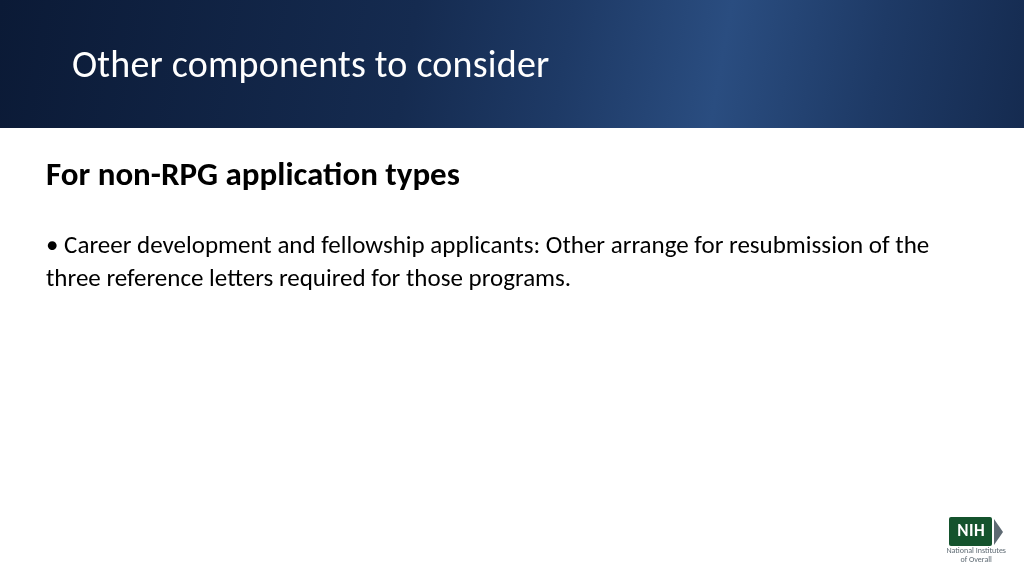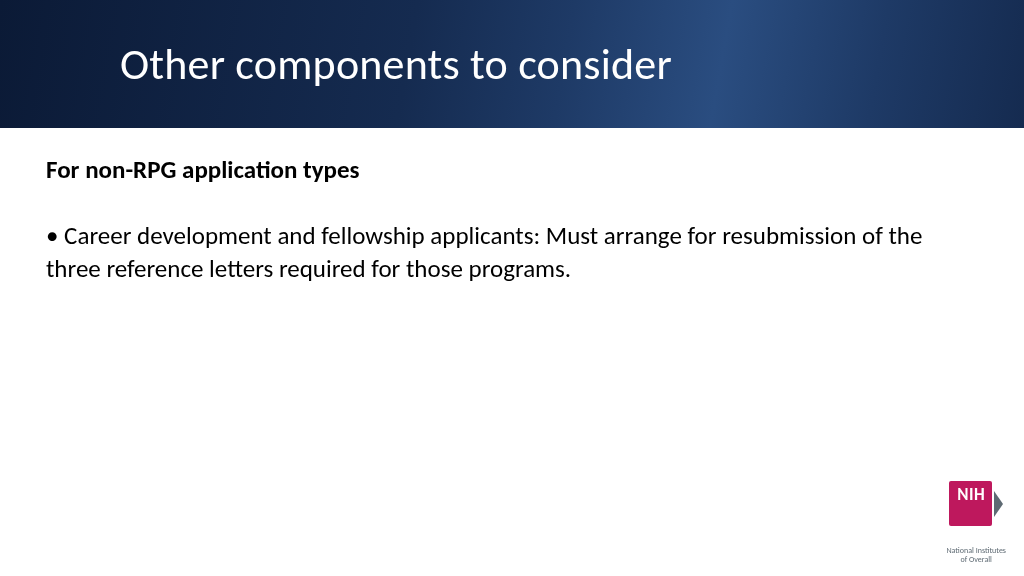--- a/index.html
+++ b/index.html
@@ -14,31 +14,30 @@
   .header {
     width: 100%;
     height: 128px;
     background: linear-gradient(100deg, #0b1a36 0%, #152b50 40%, #1e3a66 55%, #2a4d80 70%, #1e3a66 85%, #152b50 100%);
     display: flex;
     align-items: center;
     padding-left: 72px;
   }
   .title {
     color: #ffffff;
-    font-size: 44px;
+    font-size: 38px;
     font-weight: 400;
     letter-spacing: 0.2px;
-    margin-left: 48px;
   }
   .content {
     padding: 26px 46px 0 46px;
     color: #000000;
   }
   .subheading {
-    font-size: 25px;
+    font-size: 33px;
     font-weight: 700;
     margin-bottom: 34px;
   }
   .bullet {
     font-size: 25px;
     line-height: 1.32;
     font-weight: 400;
     margin-bottom: 34px;
   }
   .logo {
@@ -47,52 +46,52 @@
     bottom: 12px;
     text-align: center;
     color: #5e6a73;
   }
   .logo-mark {
     display: flex;
     align-items: center;
     justify-content: center;
   }
   .logo-box {
-    background: #be185d;
+    background: #14532d;
     color: #ffffff;
     font-weight: 700;
     font-size: 17px;
     letter-spacing: 0.5px;
-    padding: 5px 7px 23px 8px;
+    padding: 5px 7px 7px 8px;
     border-radius: 2px;
     line-height: 1;
   }
   .logo-chev {
     width: 0; height: 0;
     border-top: 13px solid transparent;
     border-bottom: 13px solid transparent;
     border-left: 9px solid #5e6a73;
     margin-left: 2px;
   }
   .logo-text {
     font-size: 8px;
     line-height: 1.1;
-    margin-top: 20px;
+    margin-top: 0;
   }
 </style>
 </head>
 <body>
 
 <div class="header">
   <div class="title">Other components to consider</div>
 </div>
 
 <div class="content">
   <div class="subheading">For non-RPG application types</div>
-  <div class="bullet">• <span>Career development and fellowship applicants: Must arrange for resubmission of the three reference letters required for those programs.</span></div>
+  <div class="bullet">• <span>Career development and fellowship applicants: Other arrange for resubmission of the three reference letters required for those programs.</span></div>
 </div>
 
 <div class="logo">
   <div class="logo-mark">
     <div class="logo-box">NIH</div>
     <div class="logo-chev"></div>
   </div>
   <div class="logo-text">
     <div>National Institutes</div>
     <div>of Overall</div>

